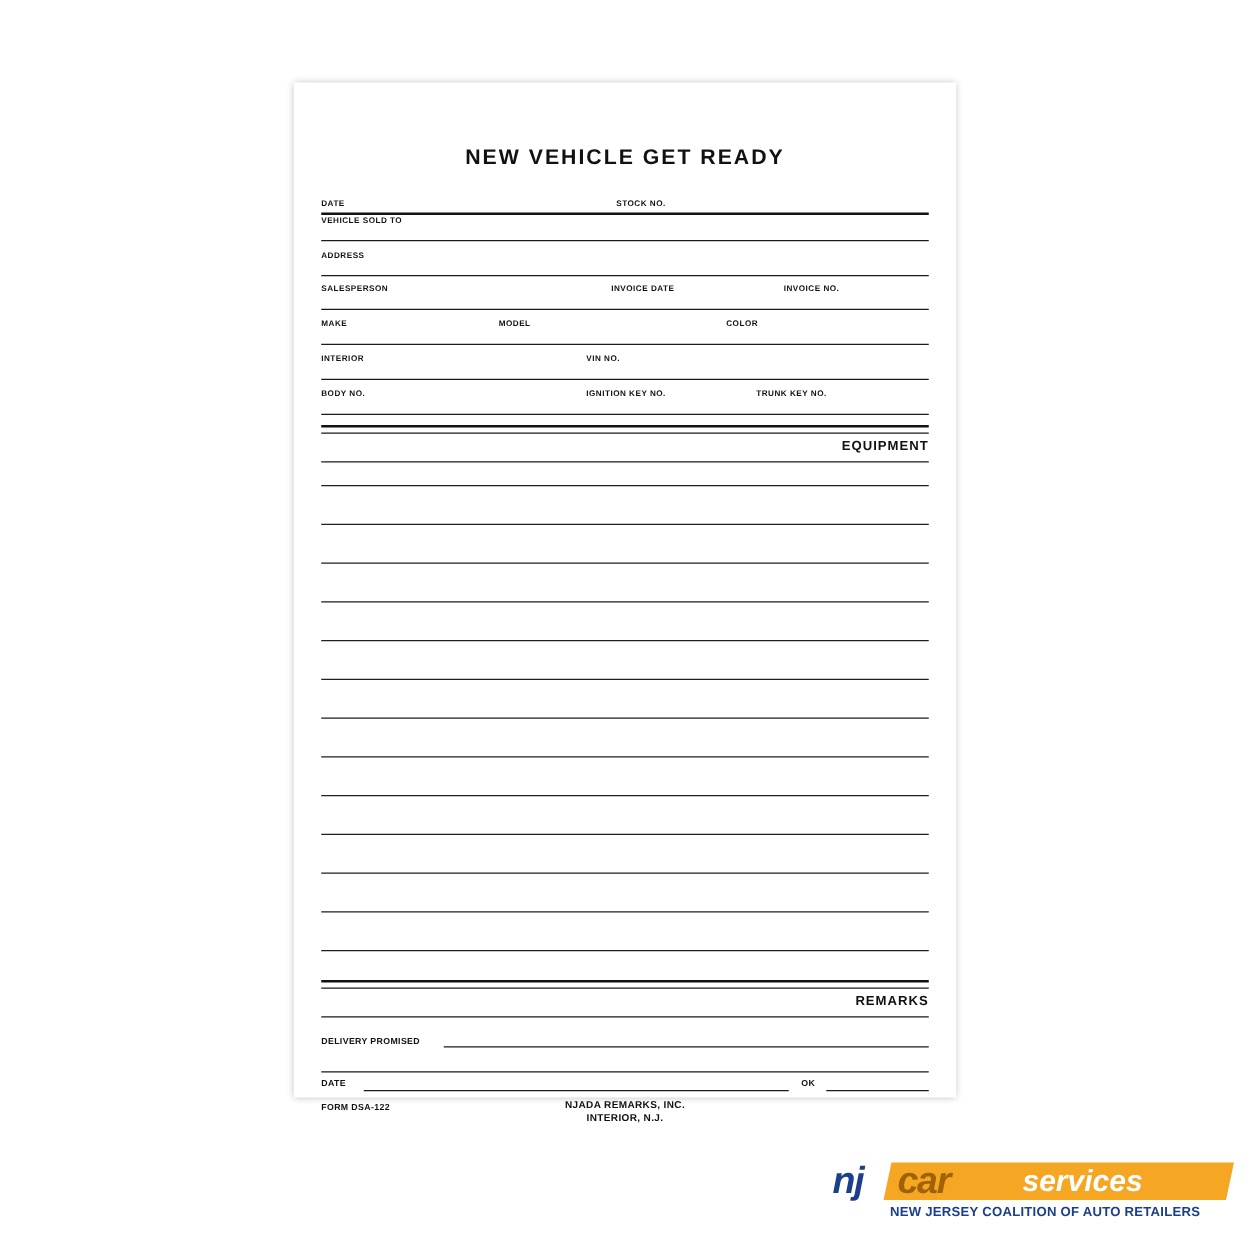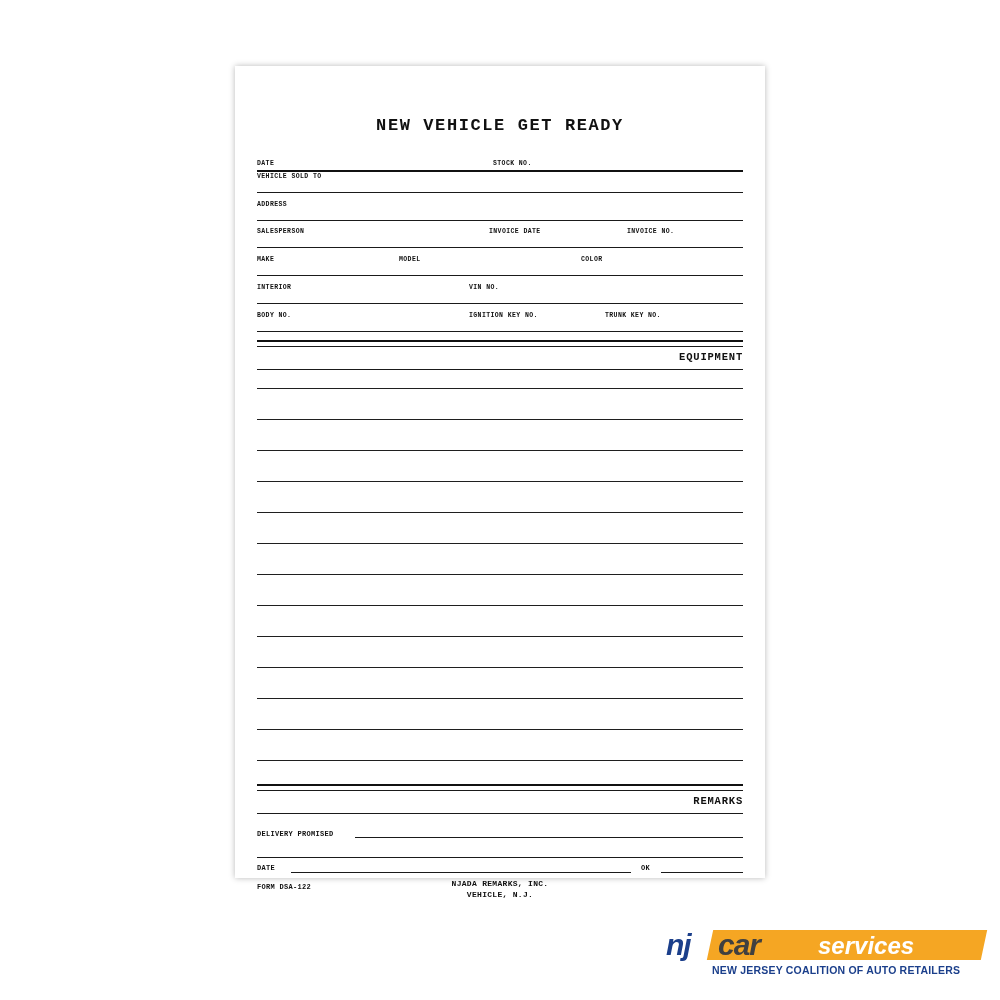--- a/index.html
+++ b/index.html
@@ -29,21 +29,20 @@
     background: #ffffff;
     box-shadow: 0 0 6px rgba(0,0,0,0.28);
   }
 
   .inner {
     position: absolute;
     left: 22px;
     top: 0;
     width: 486px;
     height: 812px;
-    font-family: Liberation Mono, monospace;
   }
 
   .form-title {
     position: absolute;
     left: 0;
     top: 50px;
     width: 486px;
     text-align: center;
     font-size: 17px;
     font-weight: bold;
@@ -141,21 +140,21 @@
     color: #1b3f8b;
     letter-spacing: -1px;
   }
   .logo-car {
     position: absolute;
     left: 52px;
     top: 0px;
     font-size: 30px;
     font-style: italic;
     font-weight: bold;
-    color: #404040;
+    color: #a16207;
     letter-spacing: -1px;
   }
   .logo-services {
     position: absolute;
     left: 152px;
     top: 4px;
     font-size: 24px;
     font-style: italic;
     font-weight: bold;
     color: #ffffff;
@@ -239,21 +238,21 @@
       <div class="short-rule" style="left:98px; top:771px; width:388px;"></div>
 
       <div class="rule" style="top:791px;"></div>
       <div class="footlabel" style="left:0px; top:798px;">DATE</div>
       <div class="short-rule" style="left:34px; top:806px; width:340px;"></div>
       <div class="footlabel" style="left:384px; top:798px;">OK</div>
       <div class="short-rule" style="left:404px; top:806px; width:82px;"></div>
 
       <div class="footlabel" style="left:0px; top:817px;">FORM DSA-122</div>
       <div class="footcenter" style="top:813px;">NJADA REMARKS, INC.</div>
-      <div class="footcenter" style="top:824px;">VEHICLE, N.J.</div>
+      <div class="footcenter" style="top:824px;">INTERIOR, N.J.</div>
 
     </div>
   </div>
 
   <div id="logo">
     <div class="logo-bar"></div>
     <div class="logo-nj">nj</div>
     <div class="logo-car">car</div>
     <div class="logo-services">services</div>
     <div class="logo-tag">NEW JERSEY COALITION OF AUTO RETAILERS</div>

